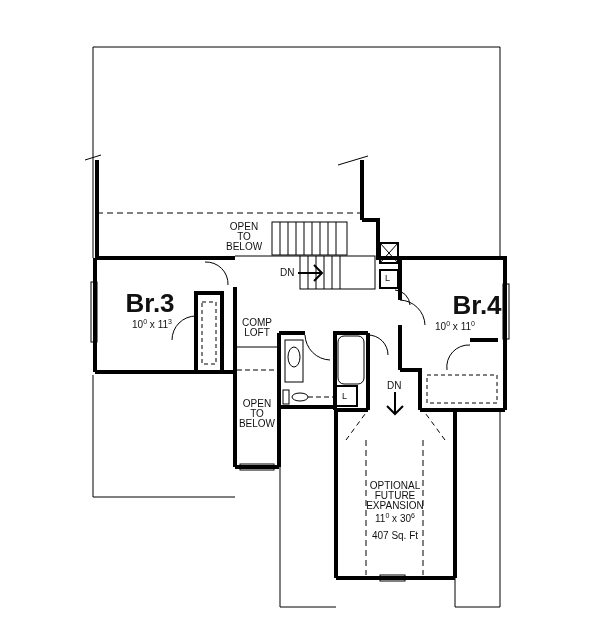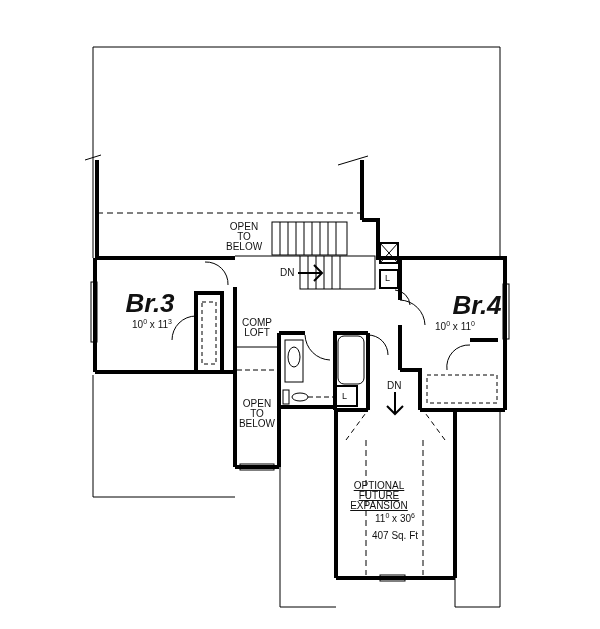--- a/index.html
+++ b/index.html
@@ -1,19 +1,19 @@
 <!DOCTYPE html>
 <html><head>
 <meta charset="utf-8">
 <style>
   html,body{margin:0;padding:0;background:#fff;}
   body{width:600px;height:629px;position:relative;overflow:hidden;font-family:"Liberation Sans",sans-serif;}
   svg{position:absolute;left:0;top:0;}
   .lbl{position:absolute;text-align:center;color:#111;line-height:1.0;}
-  .big{font-weight:bold;font-size:26px;font-style:italic;}
+  .big{font-weight:bold;font-size:26px;}
   .dim{font-size:10px;}
   .dim sup{font-size:7px;vertical-align:super;}
   .sm{font-size:10px;}
 </style>
 </head>
 <body>
 
 <svg width="600" height="629" viewBox="0 0 600 629">
   <g fill="none" stroke="#000" stroke-width="1">
 
@@ -142,19 +142,19 @@
 <div class="lbl sm" style="left:237px;top:399px;width:40px;white-space:pre-line;">OPEN
 TO
 BELOW</div>
 <div class="lbl sm" style="left:237px;top:318px;width:40px;white-space:pre-line;">COMP
 LOFT</div>
 <div class="lbl" style="left:280px;top:268px;font-size:10px;">DN</div>
 <div class="lbl" style="left:387px;top:381px;font-size:10px;">DN</div>
 <div class="lbl" style="left:385px;top:274px;font-size:9px;">L</div>
 <div class="lbl" style="left:342px;top:392px;font-size:9px;">L</div>
 
-<div class="lbl sm" style="left:350px;top:481px;width:58px;white-space:pre-line;text-decoration:underline;">OPTIONAL
+<div class="lbl sm" style="left:366px;top:481px;width:58px;white-space:pre-line;">OPTIONAL
 FUTURE
 EXPANSION</div>
 <div class="lbl dim" style="left:364px;top:512px;width:62px;">
   <span>11</span><sup>0</sup> x <span>30</span><sup>6</sup>
 </div>
 <div class="lbl sm" style="left:366px;top:531px;width:58px;">407 Sq. Ft</div>
 
 </body></html>

